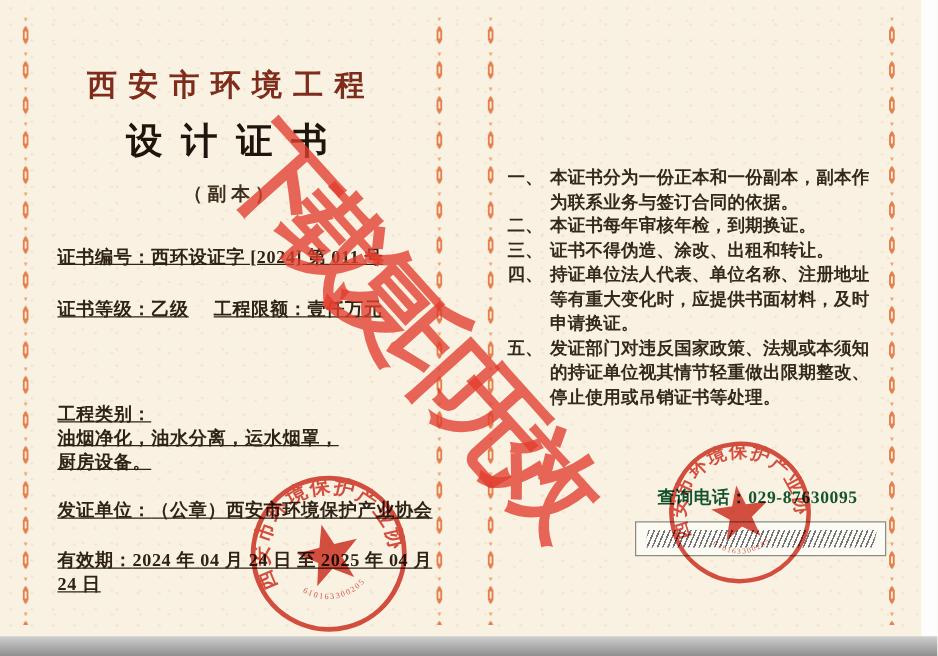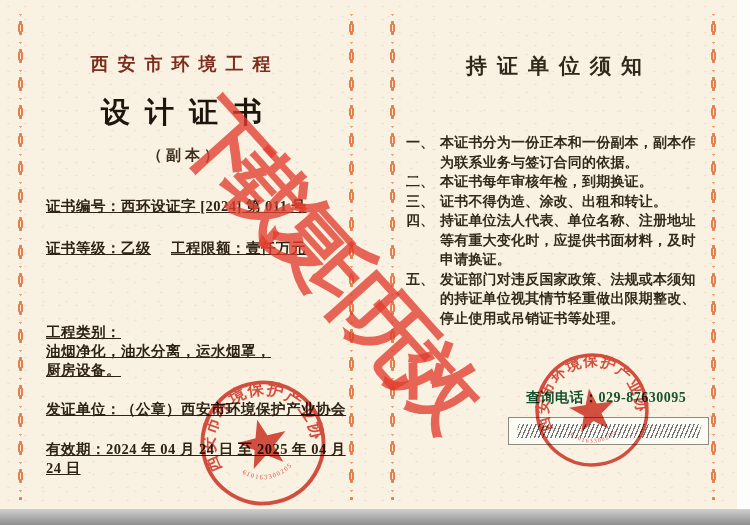--- a/index.html
+++ b/index.html
@@ -39,21 +39,21 @@
   .b-top{left:20px;top:14px;width:694px;}
   .b-bottom{left:20px;top:492px;width:694px;}
   .b-left{left:16px;top:14px;height:486px;}
   .b-right{left:709px;top:14px;height:486px;}
   .b-mid-a{left:347px;top:14px;height:486px;}
   .b-mid-b{left:388px;top:14px;height:486px;}
 
   .abs{position:absolute;z-index:2;}
   
   .title1{left:35px;top:52px;width:300px;text-align:center;
-    font-size:18px;font-weight:bold;letter-spacing:9px;color:#7e2d1c;white-space:nowrap;}
+    font-size:24px;font-weight:bold;letter-spacing:9px;color:#7e2d1c;white-space:nowrap;}
   .title2{left:35px;top:93px;width:300px;text-align:center;
     font-size:29px;font-weight:900;letter-spacing:15px;padding-left:8px;color:#20150c;white-space:nowrap;box-sizing:border-box;}
   .copyl{left:35px;top:146px;width:300px;text-align:center;
     font-size:15px;letter-spacing:4px;color:#3f2f1e;font-weight:bold;}
   .row{left:46px;width:305px;font-size:14.5px;font-weight:bold;color:#2e2314;letter-spacing:.5px;line-height:19px;text-decoration:underline;}
   .r1{top:197px;} .r2{top:239px;} .r3{top:283px;}
   .r4{top:323px;display:flex;flex-direction:column;} .r5{top:400px;} .r6{top:440px;}
   .row .lbl{flex:0 0 auto;}
   .r4 .val{width:232px;}
   .lbl2{margin-left:20px;}
@@ -116,21 +116,20 @@
   </div>
 
   <div class="abs row r5">
     <span class="lbl">发证单位：</span><span>（公章）西安市环境保护产业协会</span>
   </div>
 
   <div class="abs row r6">
     <span class="lbl">有效期：</span><span>2024 年 04 月 24 日 至 2025 年 04 月 24 日</span>
   </div>
 
-  <div class="abs ntitle">持证单位须知</div>
 
   <ol class="abs notice">
     <li>
       <span class="num">一、</span>
       <span class="txt">本证书分为一份正本和一份副本，副本作为联系业务与签订合同的依据。</span>
     </li>
     <li>
       <span class="num">二、</span>
       <span class="txt">本证书每年审核年检，到期换证。</span>
     </li>

